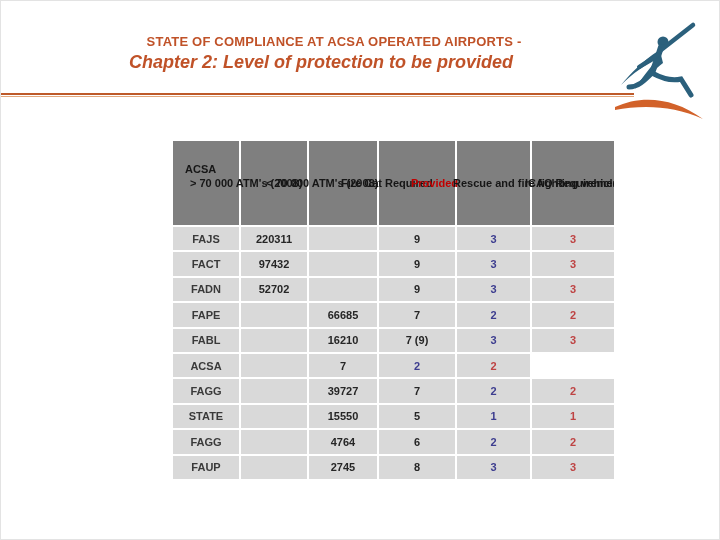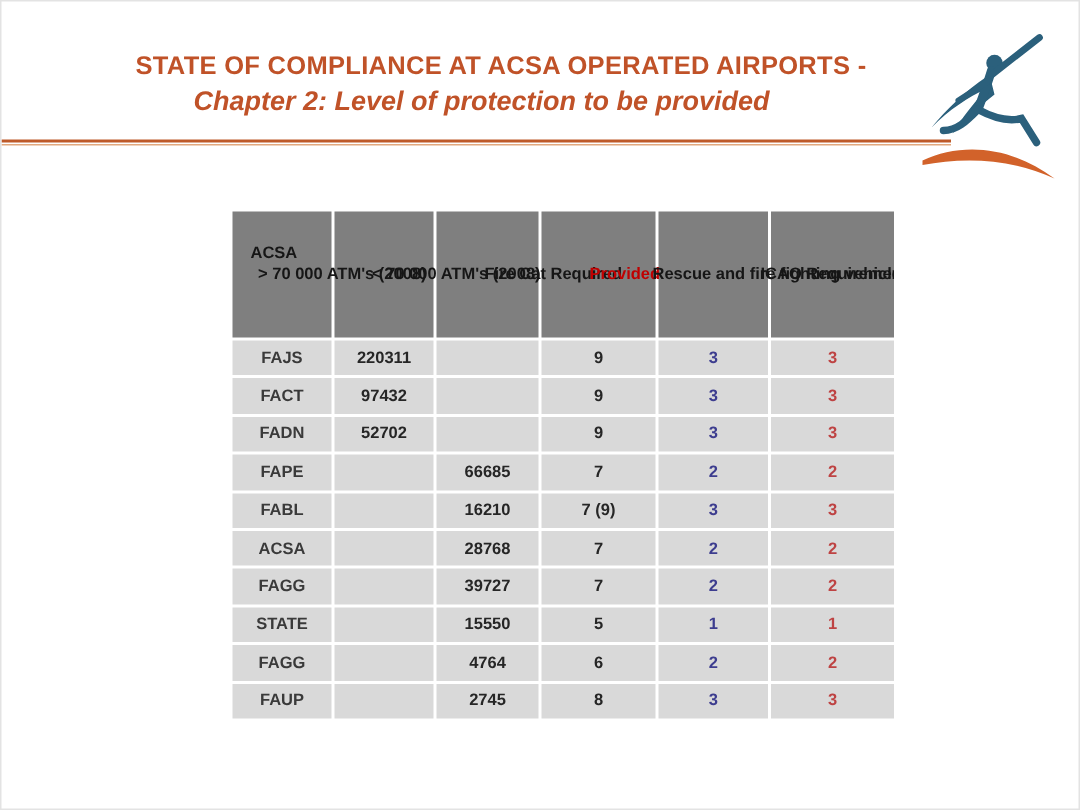--- a/index.html
+++ b/index.html
@@ -4,28 +4,28 @@
 <style>
   html,body{margin:0;padding:0;background:#f4f4f4;}
   .slide{
     position:relative;width:720px;height:540px;background:#ffffff;
     font-family:"Liberation Sans",sans-serif;overflow:hidden;
     border:1px solid #e3e3e3;box-sizing:border-box;
   }
   
   .title-block{position:absolute;top:33px;left:26px;width:614px;text-align:center;
     color:#C05228;font-weight:bold;line-height:1.18;}
-  .title-line1{font-size:17px;letter-spacing:.2px;white-space:nowrap;}
+  .title-line1{font-size:13px;letter-spacing:.2px;white-space:nowrap;}
   .title-line2{font-size:18px;margin-top:3px;margin-right:26px;white-space:nowrap;font-style:italic;}
   .rule-dark{position:absolute;top:92px;left:0;width:633px;height:2px;background:#BE5A2A;}
   .rule-light{position:absolute;top:95px;left:0;width:633px;height:1px;background:#E2A87E;}
   
   .logo{position:absolute;top:20px;right:12px;width:96px;height:112px;}
   
-  .ctable{position:absolute;left:154px;top:140px;width:441px;}
+  .ctable{position:absolute;left:172px;top:140px;width:441px;}
   .thead{position:relative;display:grid;grid-template-columns:66px 66px 68px 76px 73px 82px;
     gap:2px;height:84px;}
   .hcell{background:#7F7F7F;}
   .htext{position:absolute;left:0;top:0;width:441px;height:84px;overflow:hidden;
     font-size:11px;font-weight:bold;color:#161616;}
   .hfrag{position:absolute;white-space:nowrap;}
   .tbody{display:grid;row-gap:2px;margin-top:2px;}
   .trow{display:grid;grid-template-columns:66px 66px 68px 76px 73px 82px;gap:2px;height:23.4px;}
   .tcell{background:#D9D9D9;display:flex;align-items:center;justify-content:center;
     font-size:11px;font-weight:bold;color:#262626;text-align:center;}
@@ -122,21 +122,20 @@
           <div class="tcell c0">FABL</div>
           <div class="tcell c1"></div>
           <div class="tcell c2">16210</div>
           <div class="tcell c3">7 (9)</div>
           <div class="tcell c4">3</div>
           <div class="tcell c5">3</div>
         </div>
         <div class="trow">
           <div class="tcell c0">ACSA</div>
           <div class="tcell c1"></div>
-          <div class="tcell c2">28768</div>
           <div class="tcell c3">7</div>
           <div class="tcell c4">2</div>
           <div class="tcell c5">2</div>
         </div>
         <div class="trow">
           <div class="tcell c0">FAGG</div>
           <div class="tcell c1"></div>
           <div class="tcell c2">39727</div>
           <div class="tcell c3">7</div>
           <div class="tcell c4">2</div>

